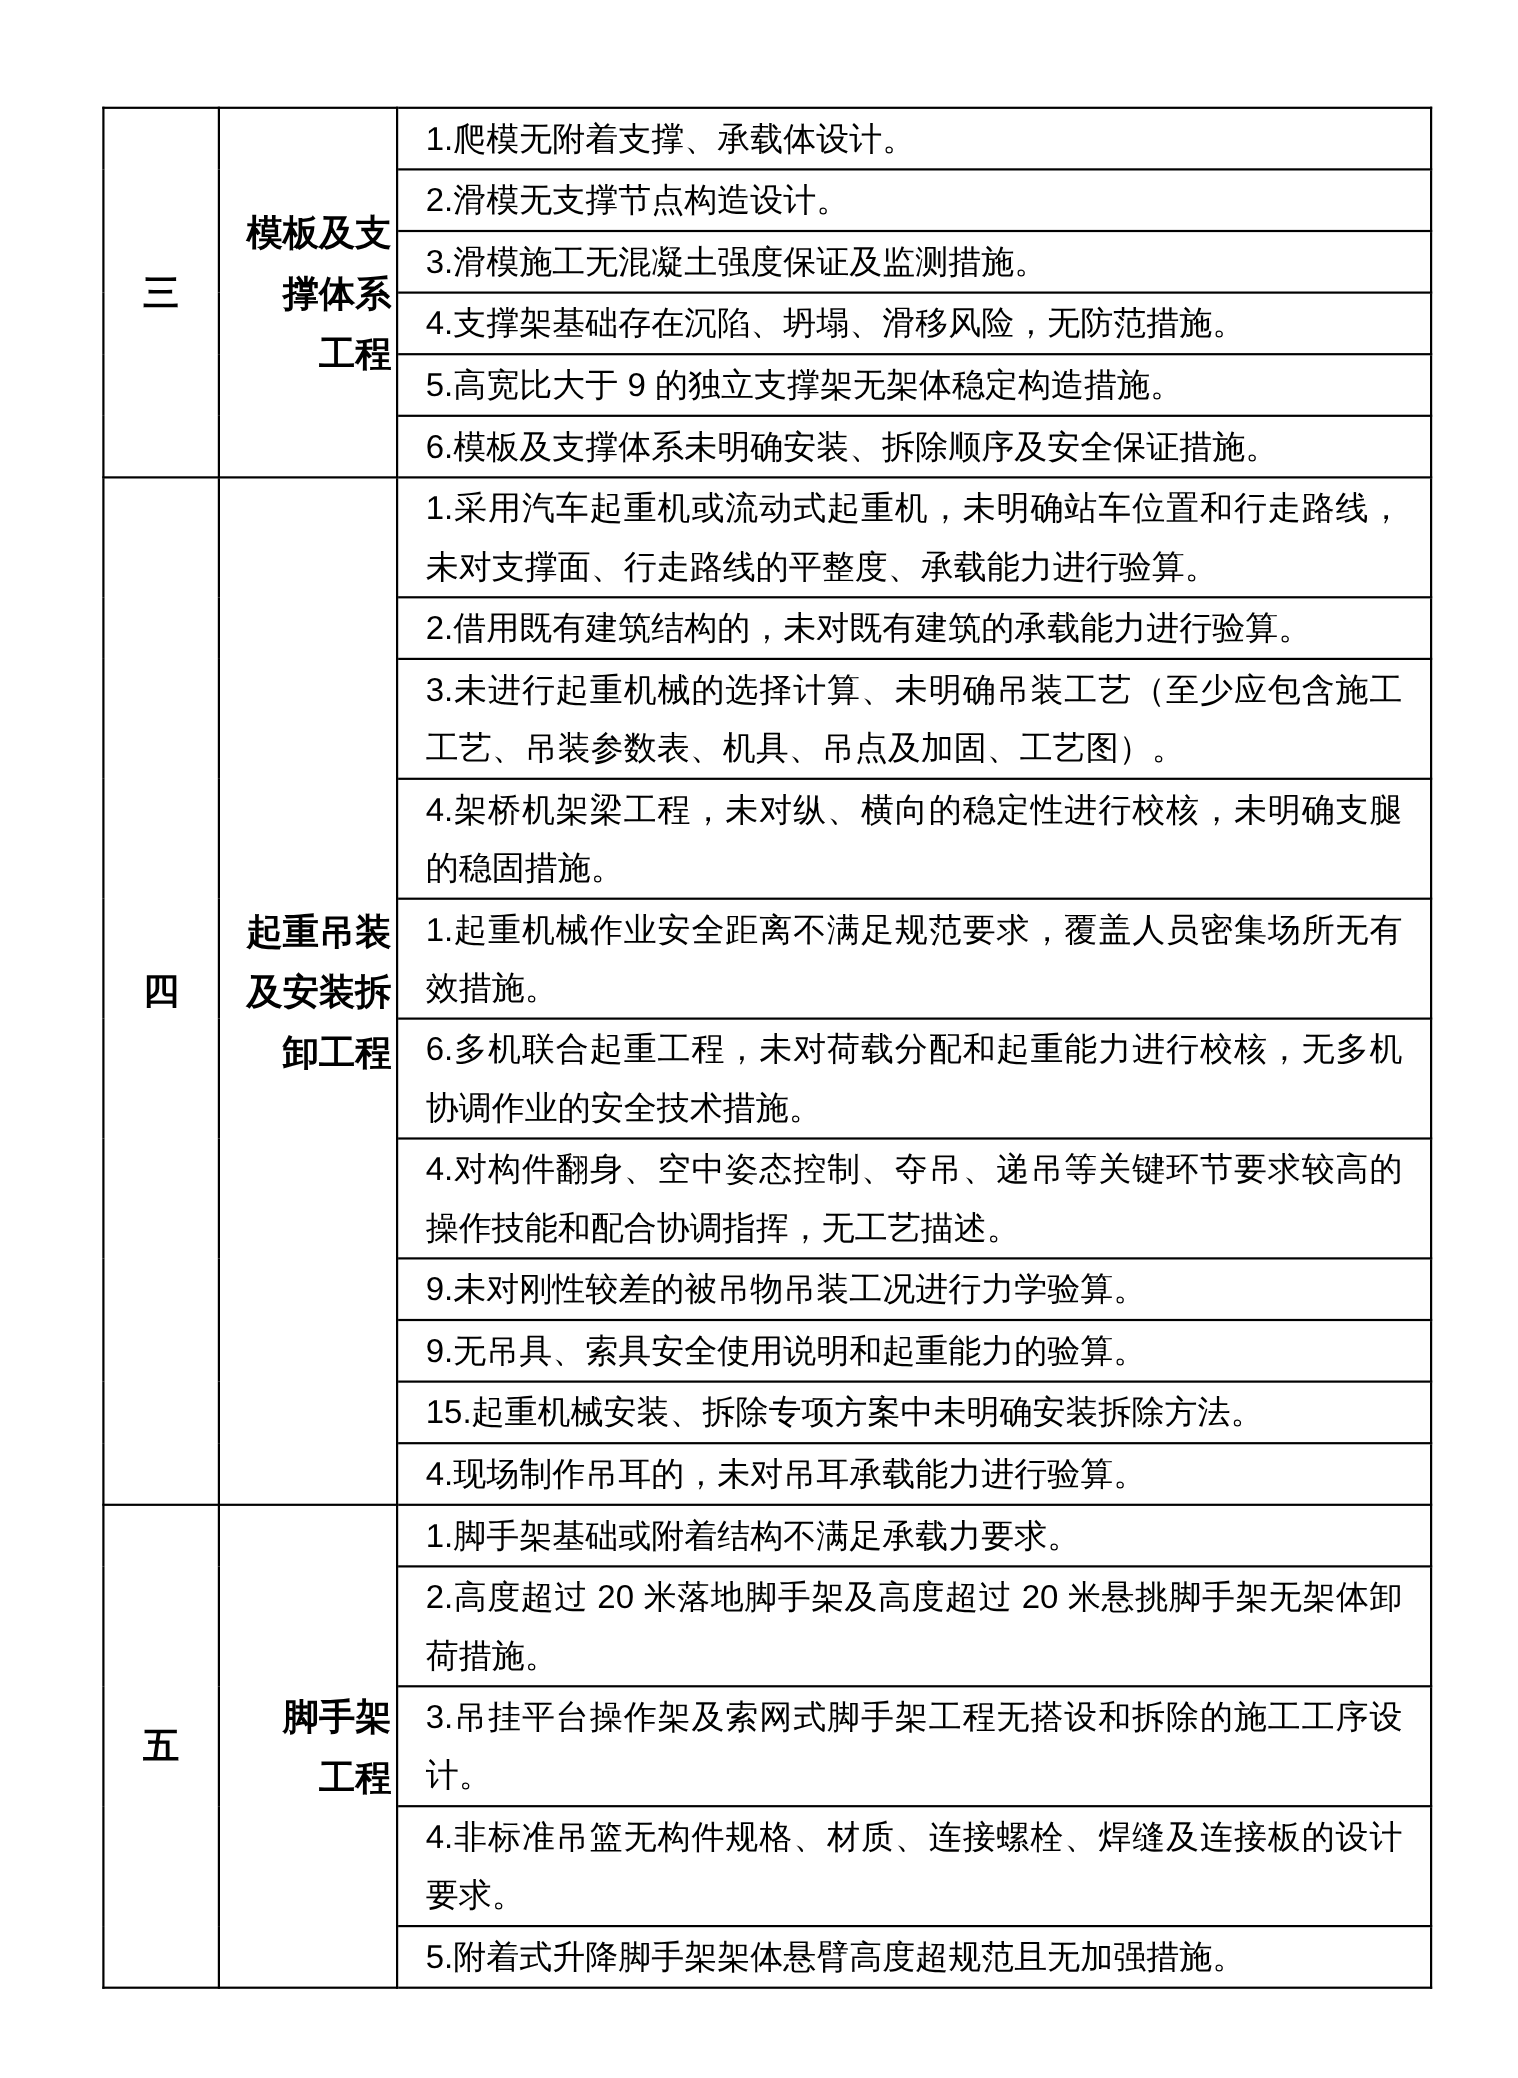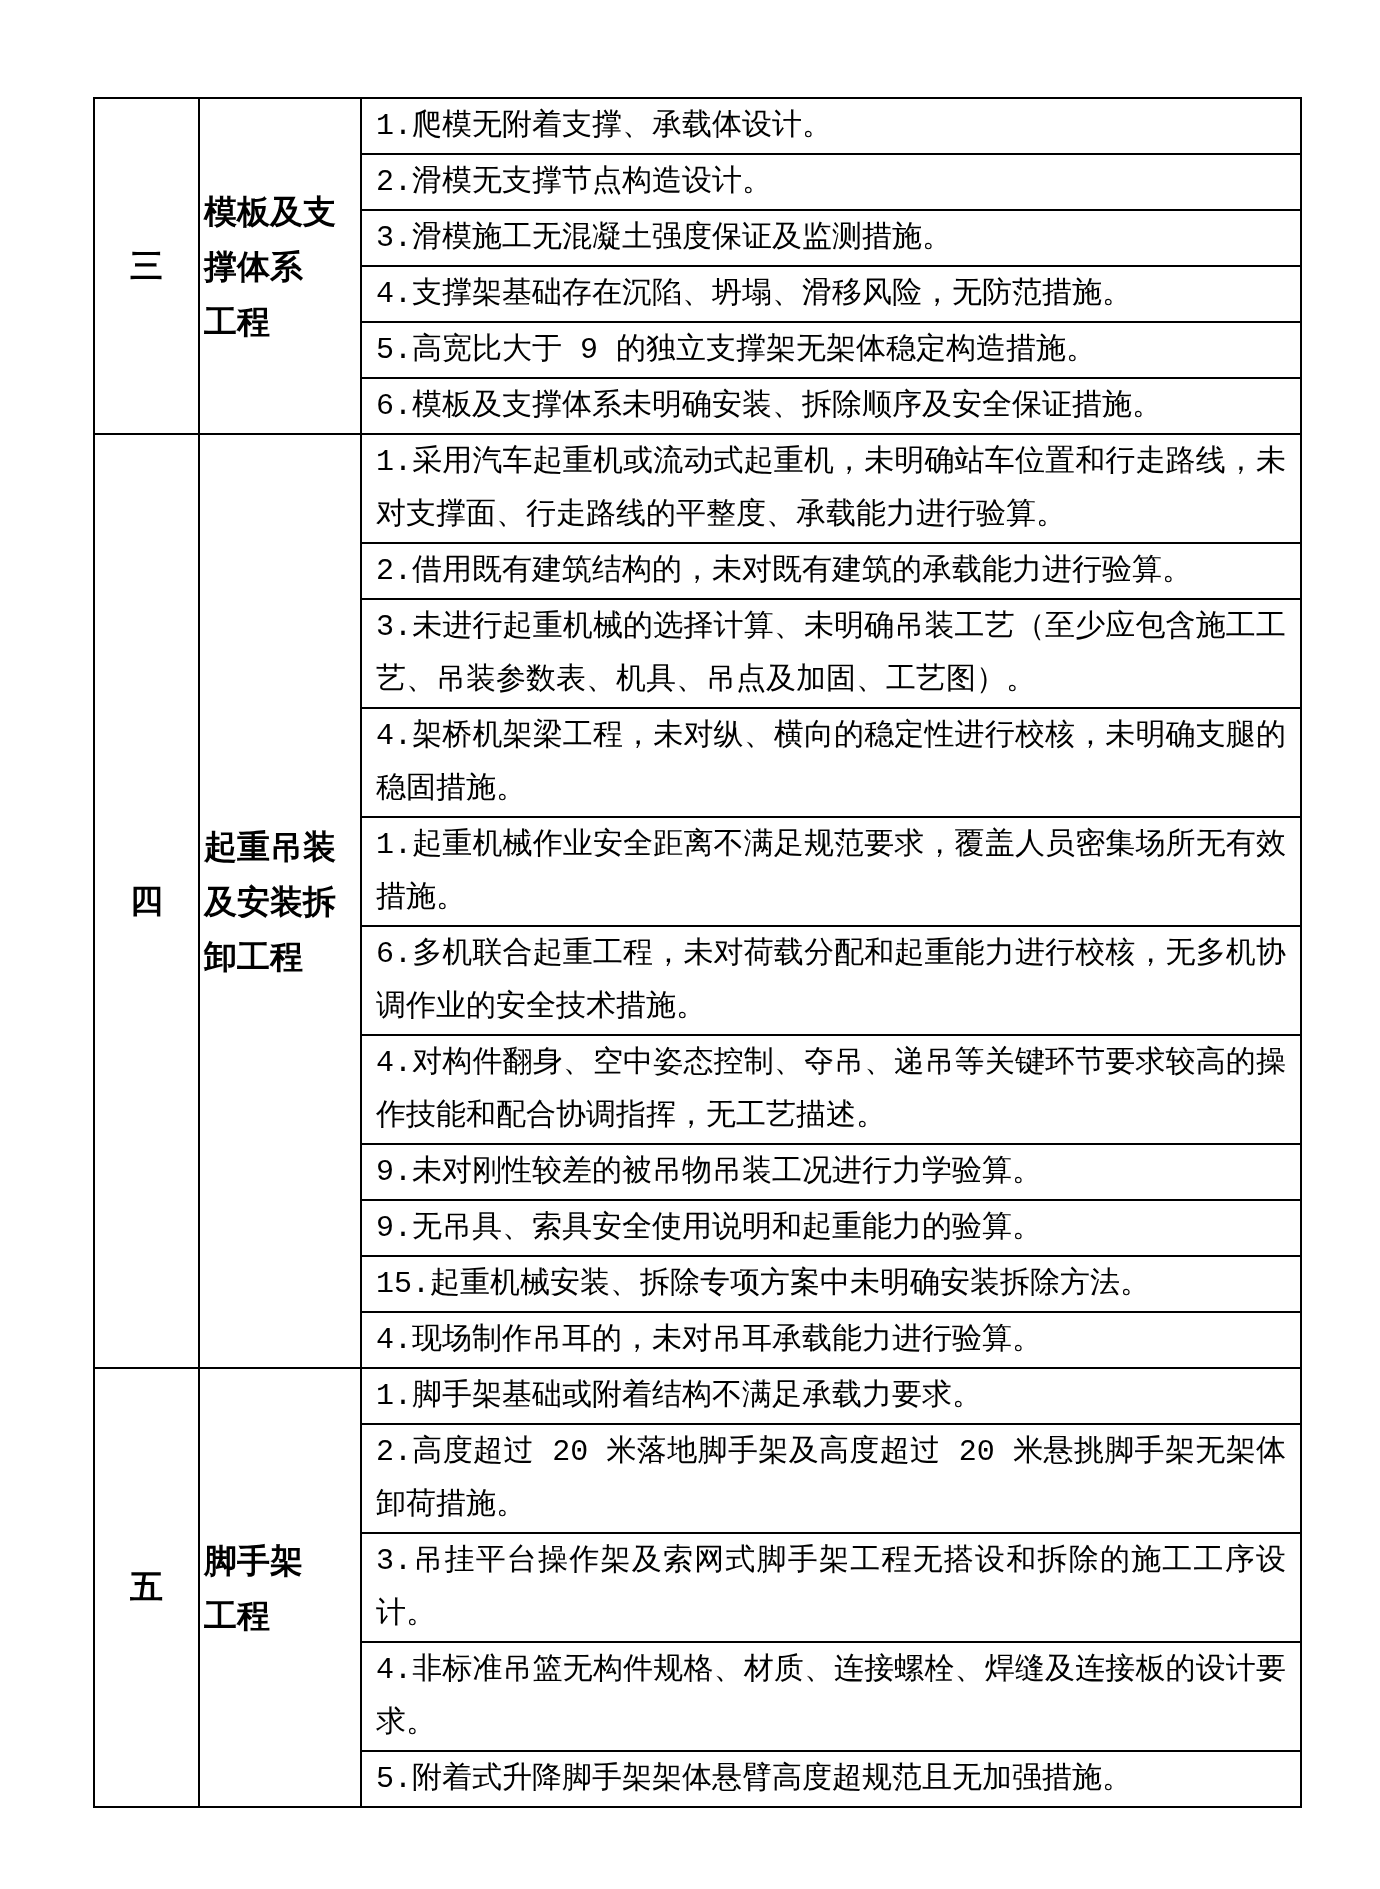--- a/index.html
+++ b/index.html
@@ -31,33 +31,33 @@
   col.c-cat { width: 162px; }
   col.c-item { width: 940px; }
 
   td.num {
     text-align: center;
     font-family: "DejaVu Sans", "Liberation Sans", sans-serif;
     font-weight: 600;
     font-size: 33px;
   }
   td.cat {
-    text-align: left;
+    text-align: right;
     font-family: "DejaVu Sans", "Liberation Sans", sans-serif;
     font-weight: 600;
     font-size: 33px;
     line-height: 55px;
     padding: 0 4px;
     border-radius: 13px;
   }
   td.item {
-    font-family: Liberation Mono, monospace;
+    font-family: Liberation Sans, sans-serif;
     font-size: 30px;
     line-height: 53px;
-    padding: 0 14px;
+    padding: 0 25px;
     text-align: justify;
     text-justify: inter-ideograph;
   }
   tr.h1 { height: 56px; }
   tr.h2 { height: 109px; }
 </style>
 </head>
 <body>
 
 <div class="page">

